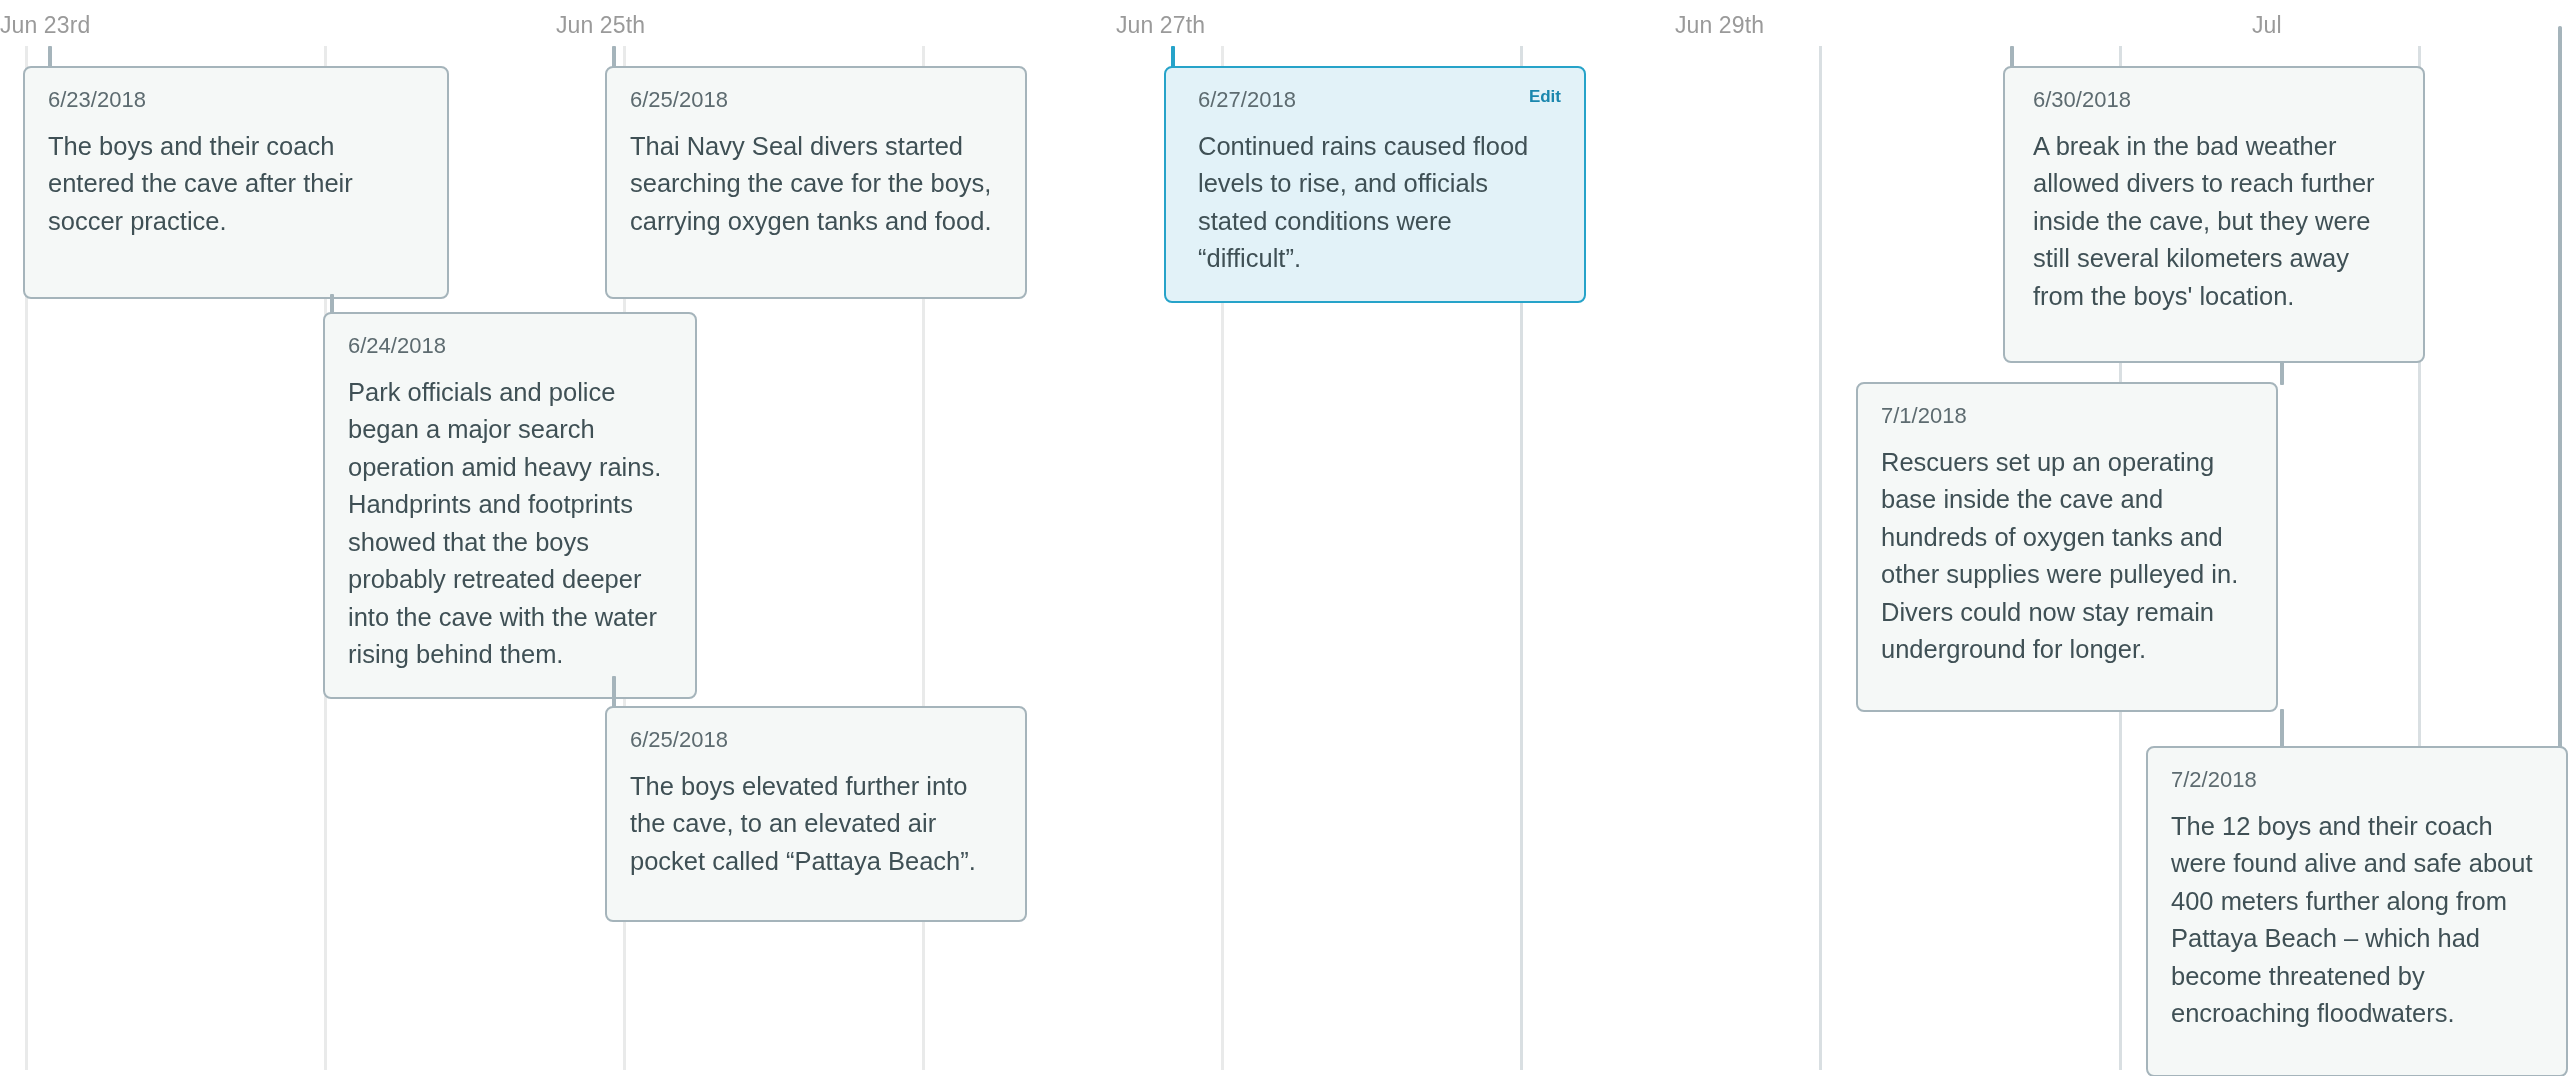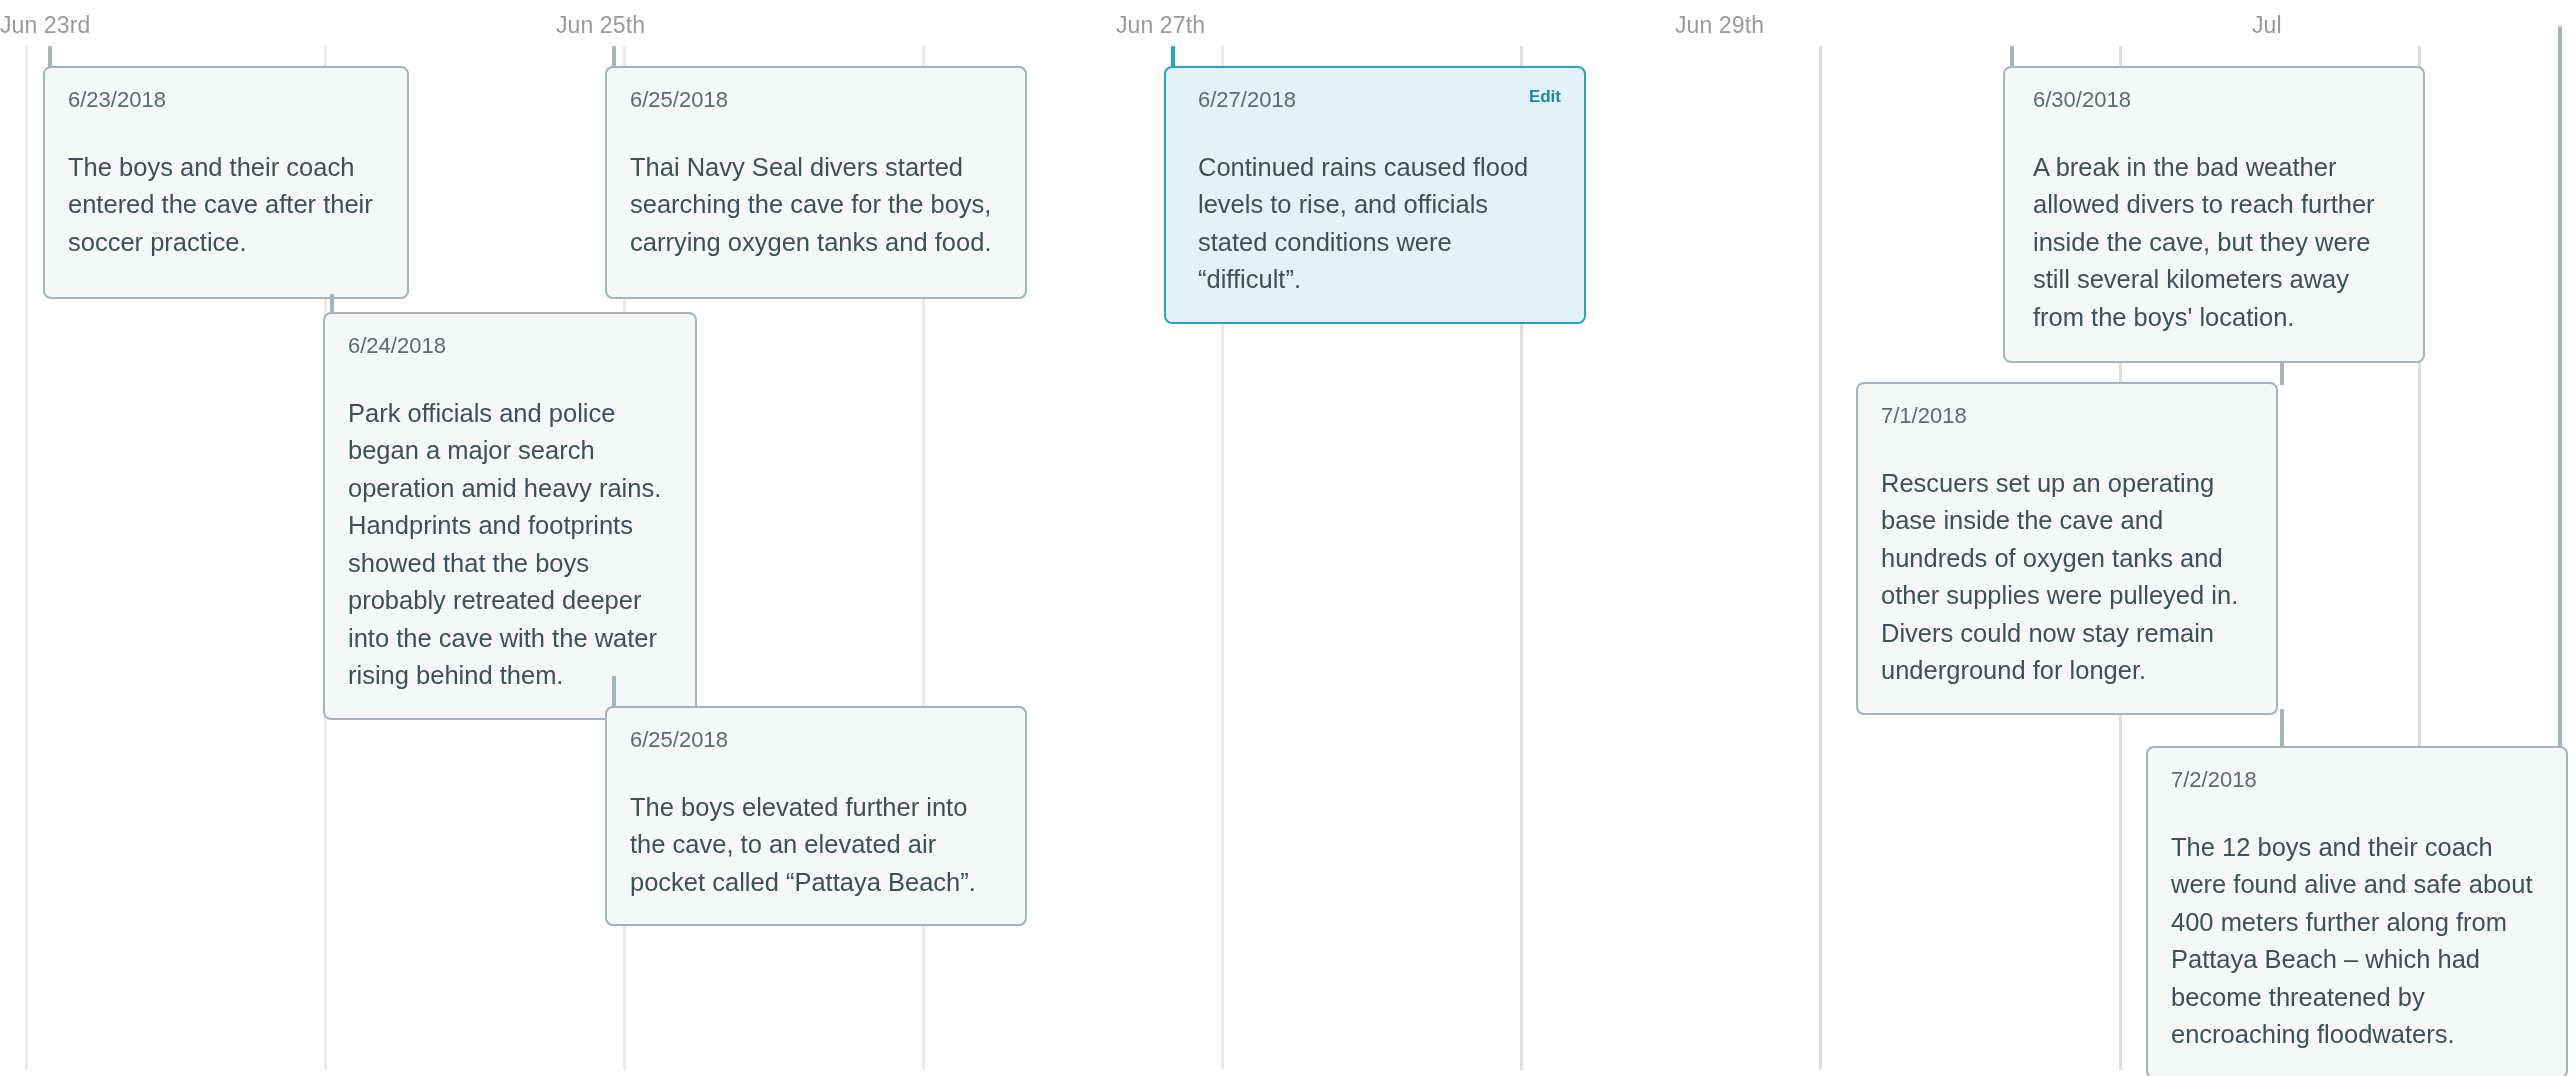--- a/index.html
+++ b/index.html
@@ -106,21 +106,21 @@
     color: #1a87ae;
     cursor: pointer;
     white-space: nowrap;
     line-height: 1.2;
     background: none;
     border: none;
     padding: 0;
     font-family: "Liberation Sans", sans-serif;
   }
   .card-body {
-    margin-top: 35px;
+    margin-top: 14px;
     font-size: 25.5px;
     line-height: 1.47;
     color: #3f5055;
     word-wrap: break-word;
   }
 </style>
 </head>
 <body>
 
 <div id="timeline-root">
@@ -141,21 +141,21 @@
   <div id="axis-labels">
       <div class="axis-label" style="left: 0px;">Jun 23rd</div>
       <div class="axis-label" style="left: 556px;">Jun 25th</div>
       <div class="axis-label" style="left: 1116px;">Jun 27th</div>
       <div class="axis-label" style="left: 1675px;">Jun 29th</div>
       <div class="axis-label" style="left: 2252px;">Jul</div>
     </div>
 
   <div id="events-layer">
       <div class="connector-stem" style="left: 48px; top: 46px; height: 23px;"></div>
-      <div class="event-card" style="left: 43px; top: 66px; width: 366px; min-height: 233px;">
+      <div class="event-card" style="left: 23px; top: 66px; width: 426px; min-height: 233px;">
         <div class="card-head">
           <div class="card-date">6/23/2018</div>
         </div>
         <div class="card-body">The boys and their coach entered the cave after their soccer practice.</div>
       </div>
       <div class="connector-stem" style="left: 612px; top: 46px; height: 23px;"></div>
       <div class="event-card" style="left: 605px; top: 66px; width: 422px; min-height: 233px;">
         <div class="card-head">
           <div class="card-date">6/25/2018</div>
         </div>

